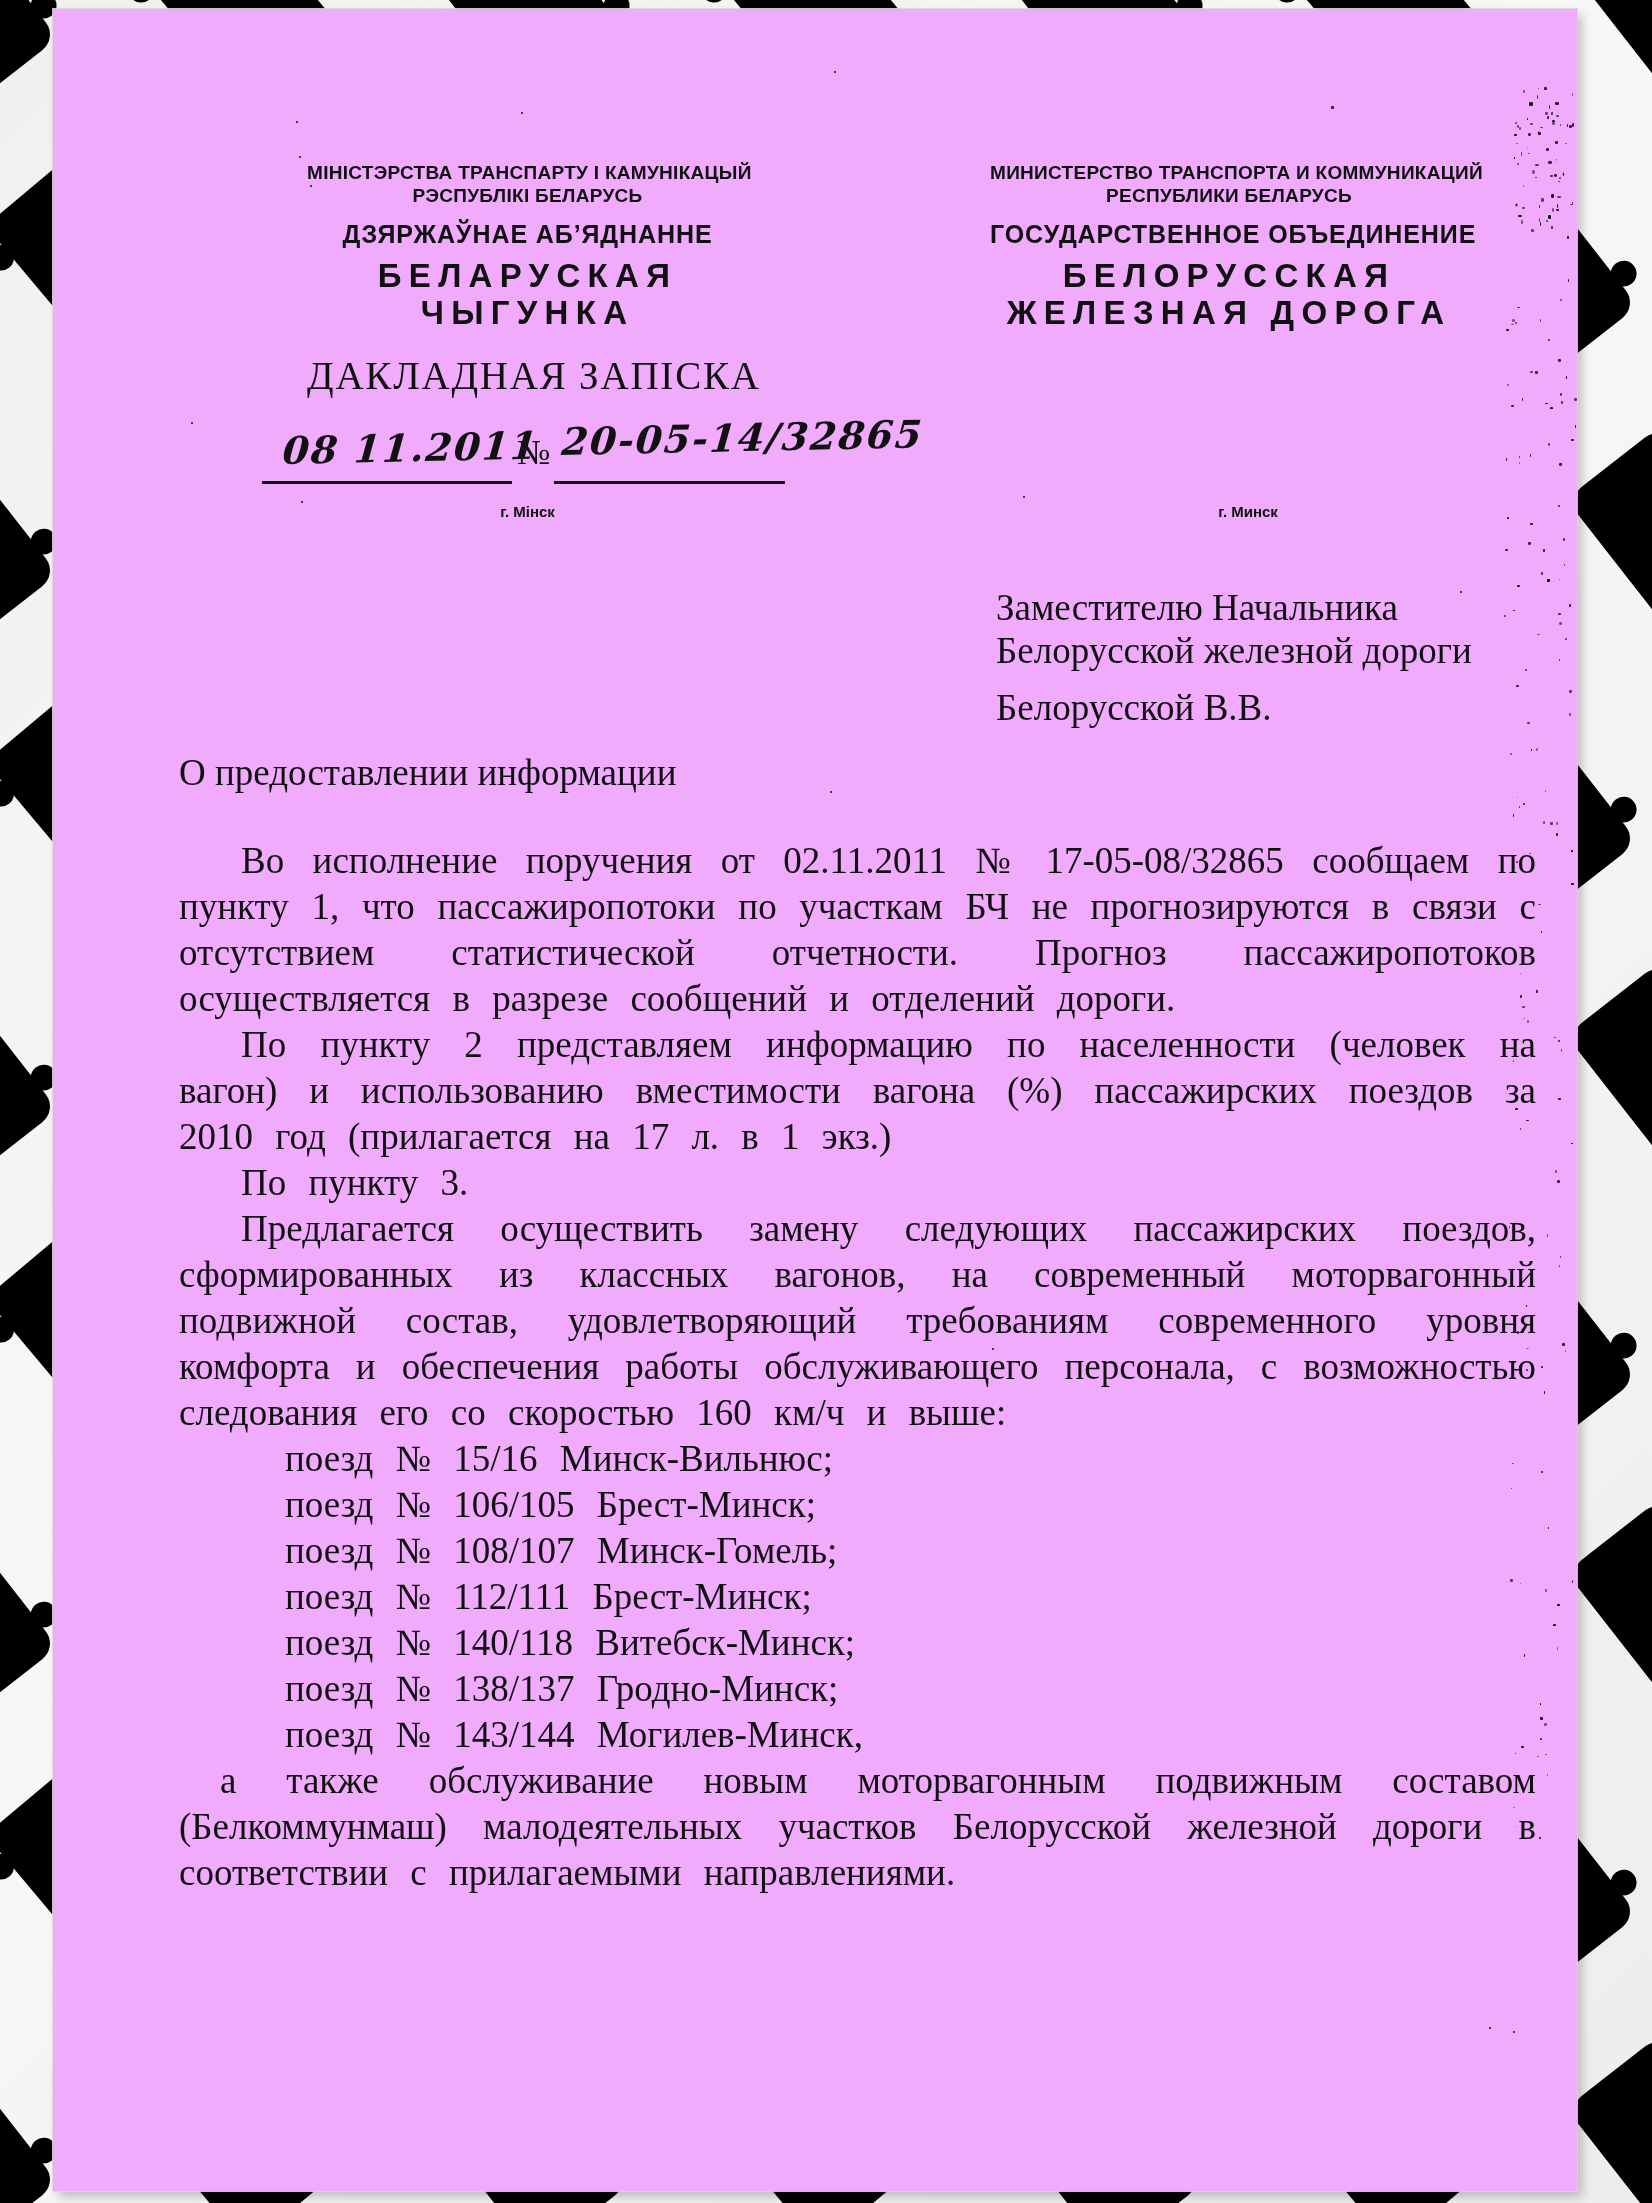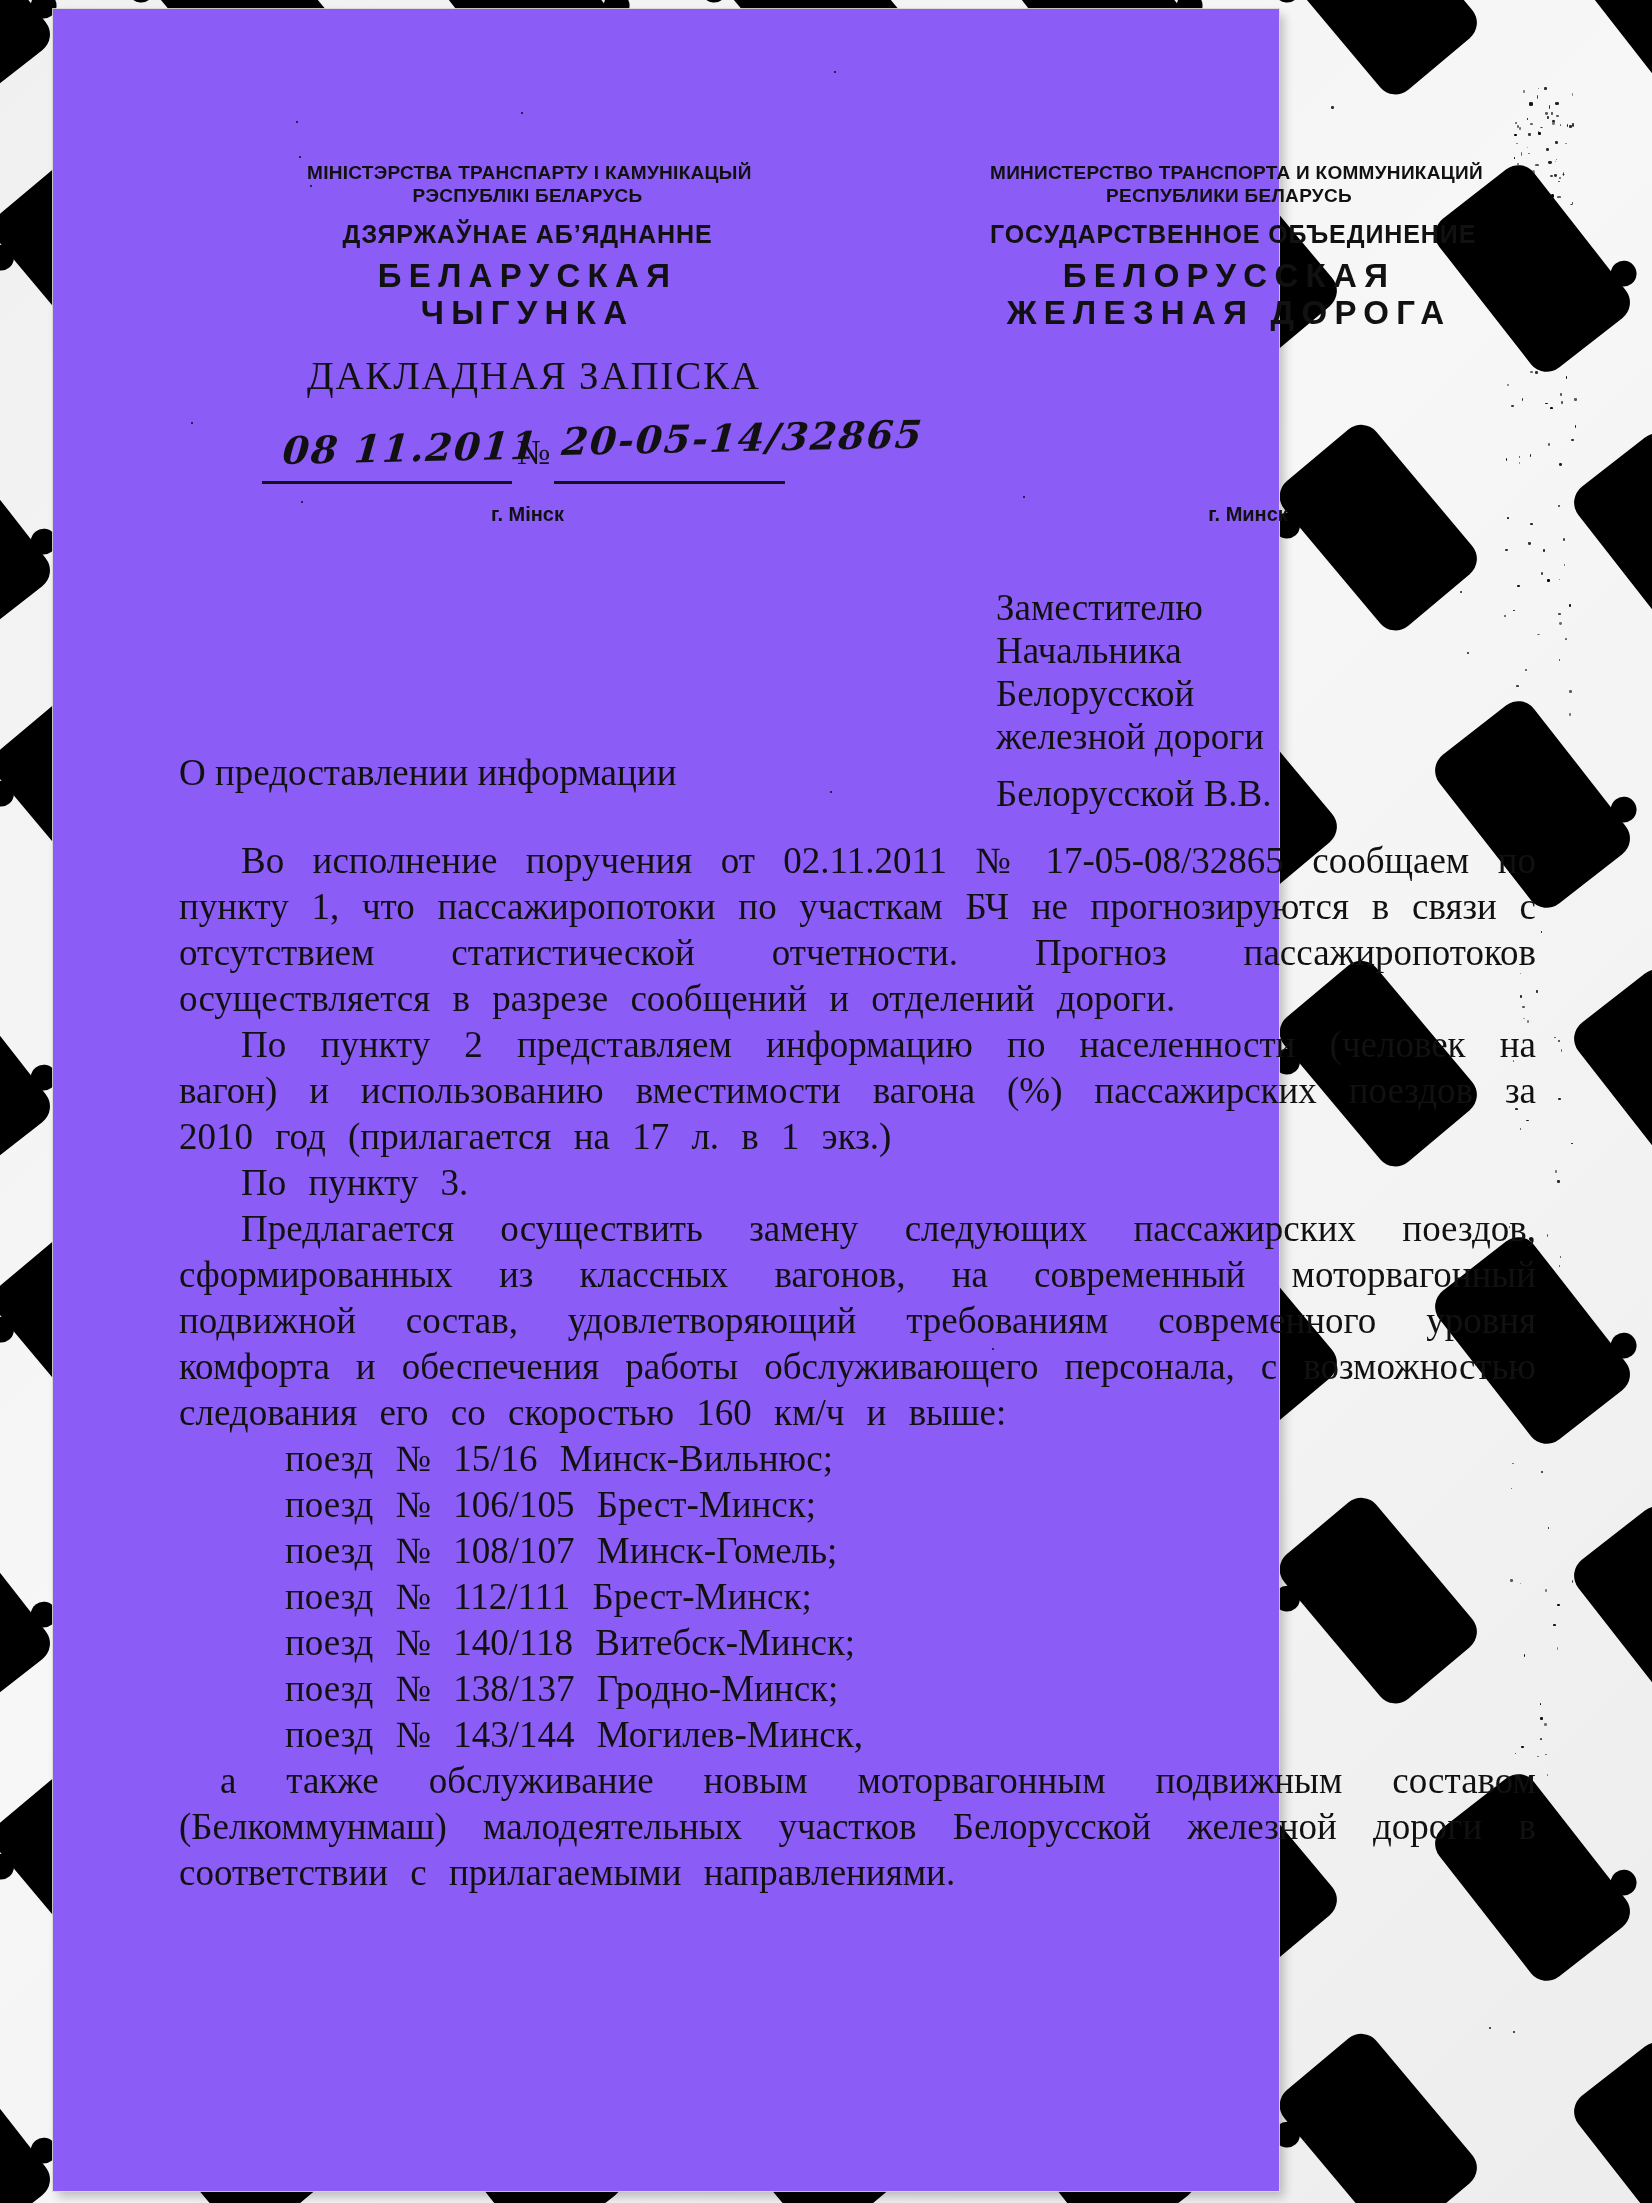--- a/index.html
+++ b/index.html
@@ -6,22 +6,22 @@
   body{
     width:1653px;height:2204px;position:relative;overflow:hidden;
     background:linear-gradient(135deg,#f0f0f0,#f7f7f7 45%,#ededed);
     font-family:"Liberation Serif","DejaVu Serif",serif;color:#111;
   }
   
   #bg-pattern{position:absolute;inset:0;overflow:hidden;}
   .pat-icon{position:absolute;width:174px;height:230px;}
   
   .page{
-    position:absolute;left:53px;top:9.2px;width:1226px;height:2182px;
-    background:#8b5cf6;
+    position:absolute;left:53px;top:9.2px;width:1524px;height:2182px;
+    background:#f0abfc;
     box-shadow:0 0 0 0.9px #d9d9d9, 4.6px 5.5px 9.2px rgba(0,0,0,.22);
   }
   
   #noise{position:absolute;inset:0;pointer-events:none;}
   .speck{position:absolute;background:#000;border-radius:40%;}
 
   
   .org-block{position:absolute;top:152px;text-align:center;}
   .org-block.left{left:254px;width:441px;}
   .org-block.right{left:937px;width:478px;}
@@ -37,21 +37,21 @@
     font-family:"Liberation Sans","DejaVu Sans",sans-serif;
     font-weight:bold;font-size:33px;line-height:37px;letter-spacing:7.3px;white-space:nowrap;
   }
   .railway.first{margin-top:8.3px;}
   .doc-type{
     font-size:39px;line-height:42px;margin-top:24px;letter-spacing:1.8px;white-space:nowrap;
   }
   .city{
     position:absolute;top:494px;text-align:center;
     font-family:"Liberation Sans","DejaVu Sans",sans-serif;
-    font-weight:bold;font-size:20px;
+    font-weight:bold;font-size:15px;
   }
   .city.left{left:254px;width:441px;}
   .city.right{left:956px;width:478px;}
 
   
   .handwriting{
     font-family:"DejaVu Serif",serif;font-style:italic;font-weight:bold;
     letter-spacing:1.8px;transform:rotate(-1.2deg) skewX(-6deg);transform-origin:left bottom;
     position:absolute;white-space:nowrap;
   }

